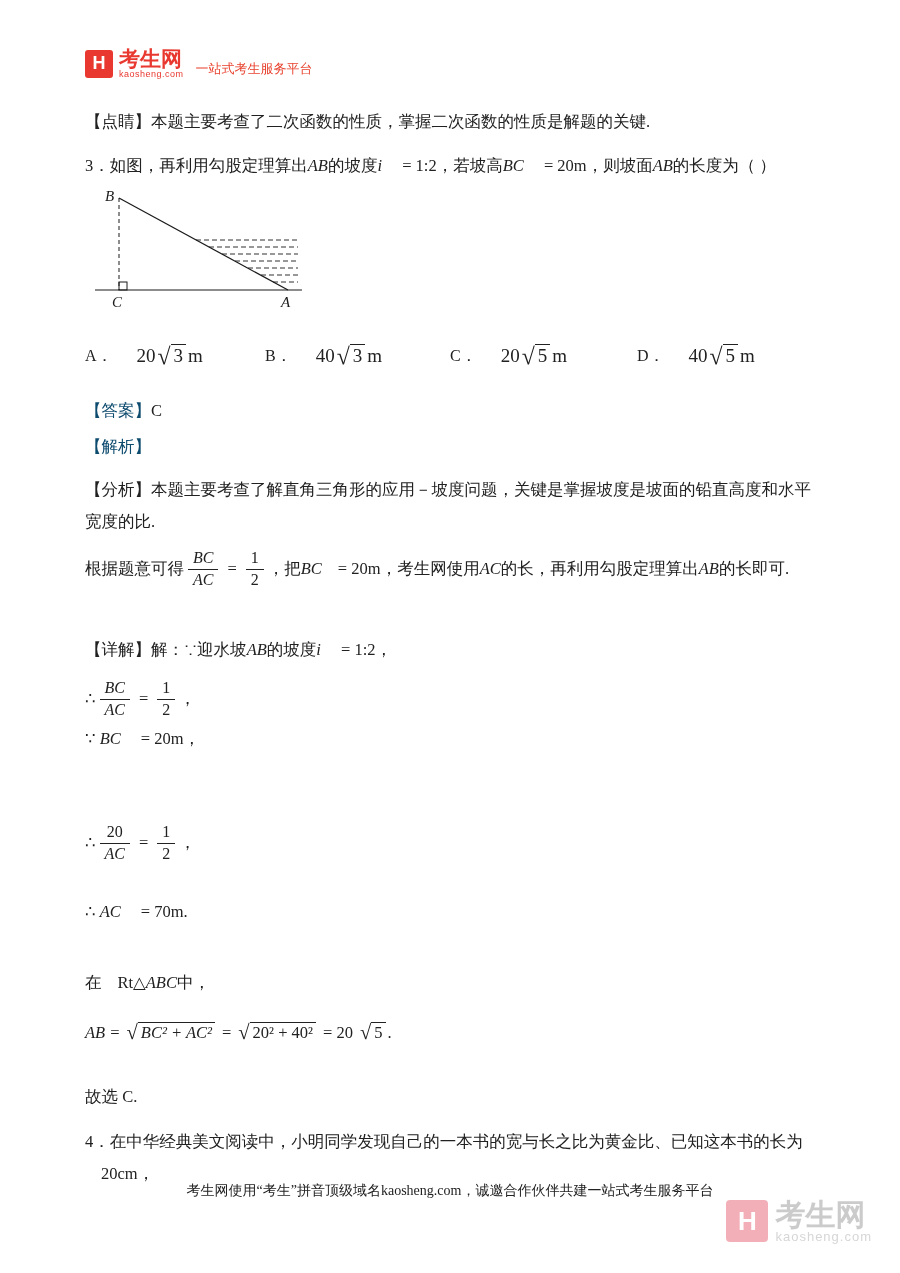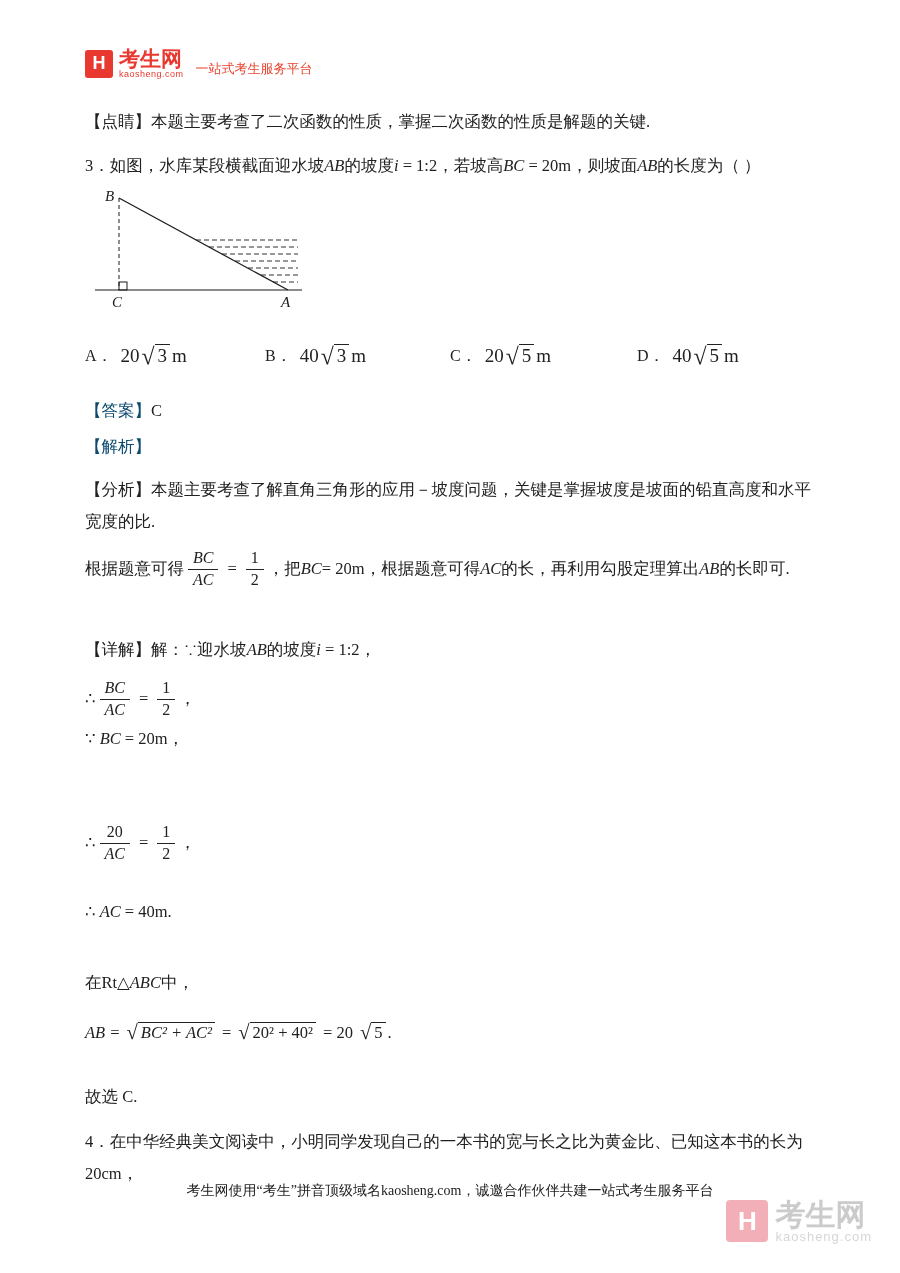--- a/index.html
+++ b/index.html
@@ -6,21 +6,21 @@
   body{
     width:900px;height:1273px;position:relative;overflow:hidden;
     background:#ffffff;color:#212121;
     font-family:"Liberation Serif", serif;
     font-size:16.5px;
   }
   .abs{position:absolute;left:85px;right:85px;}
   .blue{color:#0c4a6e;}
   .para{line-height:32px;}
   .mvar{font-style:italic;text-align:center;}
-  .mup{font-style:normal;}
+  .mup{font-style:normal;margin-left:16px;}
   .eq{margin:0 5px;}
   
   .logo{display:flex;align-items:center;}
   .logo-icon{
     width:28px;height:28px;background:#e8382f;color:#fff;border-radius:3px;
     display:inline-flex;align-items:center;justify-content:center;
     font-family:"Liberation Sans", sans-serif;font-weight:bold;font-size:18px;
   }
   .logo-stack{display:inline-flex;flex-direction:column;margin-left:6px;line-height:1.05;}
   .logo-text{color:#e8382f;font-weight:bold;font-size:21px;font-family:"Liberation Sans", sans-serif;}
@@ -67,21 +67,21 @@
       </span>
       <span class="logo-tagline">一站式考生服务平台</span>
     </div>
   </header>
 
   <div class="abs para" style="top:106px">
     <span>【点睛】</span><span>本题主要考查了二次函数的性质，掌握二次函数的性质是解题的关键.</span>
   </div>
 
   <div class="abs para" style="top:150px">
-    <span>3．</span><span>如图，水库某段横截面迎水坡</span><span class="mvar">AB</span><span>的坡度</span><span class="mvar">i</span><span class="mup"> = 1:2</span><span>，若坡高</span><span class="mvar">BC</span><span class="mup"> = 20m</span><span>，则坡面</span><span class="mvar">AB</span><span>的长度为（    ）</span>
+    <span>3．</span><span>如图，再利用勾股定理算出</span><span class="mvar">AB</span><span>的坡度</span><span class="mvar">i</span><span class="mup"> = 1:2</span><span>，若坡高</span><span class="mvar">BC</span><span class="mup"> = 20m</span><span>，则坡面</span><span class="mvar">AB</span><span>的长度为（    ）</span>
   </div>
 
   <svg style="position:absolute;left:92px;top:186px" width="215" height="126" viewBox="0 0 215 126">
     <g stroke="#1a1a1a" stroke-width="1.2" fill="none">
       <line x1="3" y1="104" x2="210" y2="104"></line>
       <line x1="27" y1="12" x2="196" y2="104"></line>
     </g>
     <line x1="27" y1="12" x2="27" y2="104" stroke="#1a1a1a" stroke-width="1" stroke-dasharray="4 3"></line>
     <rect x="27" y="96" width="8" height="8" fill="none" stroke="#1a1a1a" stroke-width="1"></rect>
     <g stroke="#1a1a1a" stroke-width="0.9" stroke-dasharray="5 3">
@@ -166,21 +166,21 @@
         <span class="mvar">AC</span>
       </span>
     <span class="eq">=</span>
     <span class="frac">
         <span class="fnum">1</span>
         <span>2</span>
       </span>
     <span>，把</span>
     <span class="mvar">BC</span>
       <span class="mup"> = 20m</span>
-    <span>，根据题意可得</span>
+    <span>，考生网使用</span>
     <span class="mvar">AC</span>
     <span>的长，再利用勾股定理算出</span>
     <span class="mvar">AB</span>
     <span>的长即可.</span>
   </div>
 
   <div class="abs para" style="top:634px">
     <span>【详解】</span><span>解：∵迎水坡</span><span class="mvar">AB</span><span>的坡度</span><span class="mvar">i</span><span class="mup"> = 1:2</span><span>，</span>
   </div>
 
@@ -212,21 +212,21 @@
     <span class="eq">=</span>
     <span class="frac">
         <span class="fnum">1</span>
         <span>2</span>
       </span>
     <span>，</span>
   </div>
 
   <div class="abs" style="top:902px">
     <span>∴</span>
-    <span class="mvar">AC</span><span class="mup"> = 40m</span><span>.</span>
+    <span class="mvar">AC</span><span class="mup"> = 70m</span><span>.</span>
   </div>
 
   <div class="abs" style="top:972px">
     <span>在</span><span class="mup">Rt△</span><span class="mvar">ABC</span><span>中，</span>
   </div>
 
   <div class="abs mrow" style="top:1022px">
     <span class="mvar">AB</span>
     <span class="eq">=</span>
     <span class="sqrt">

